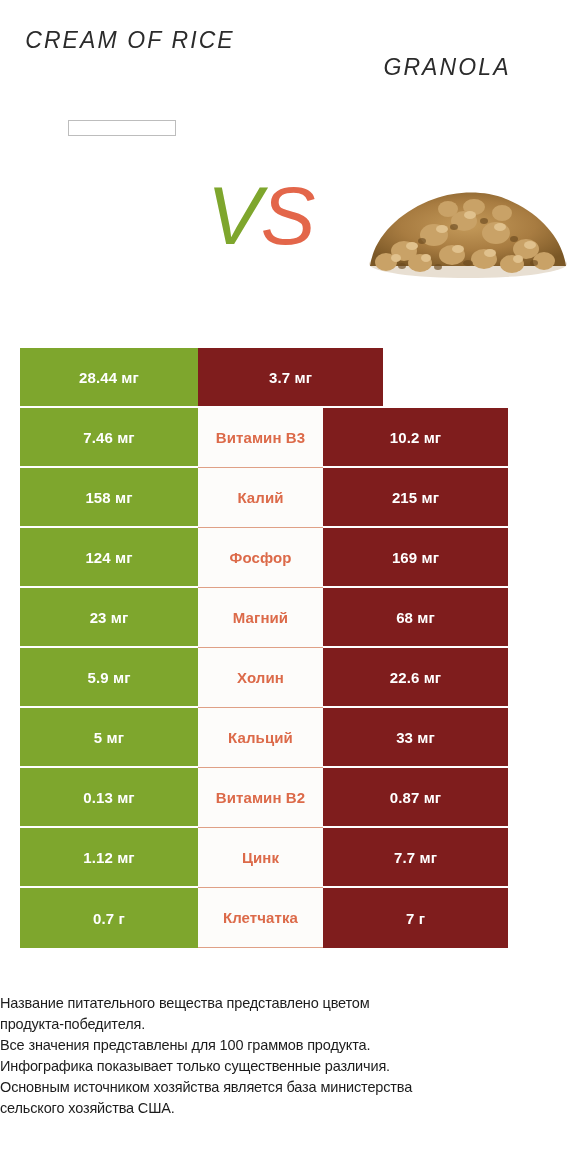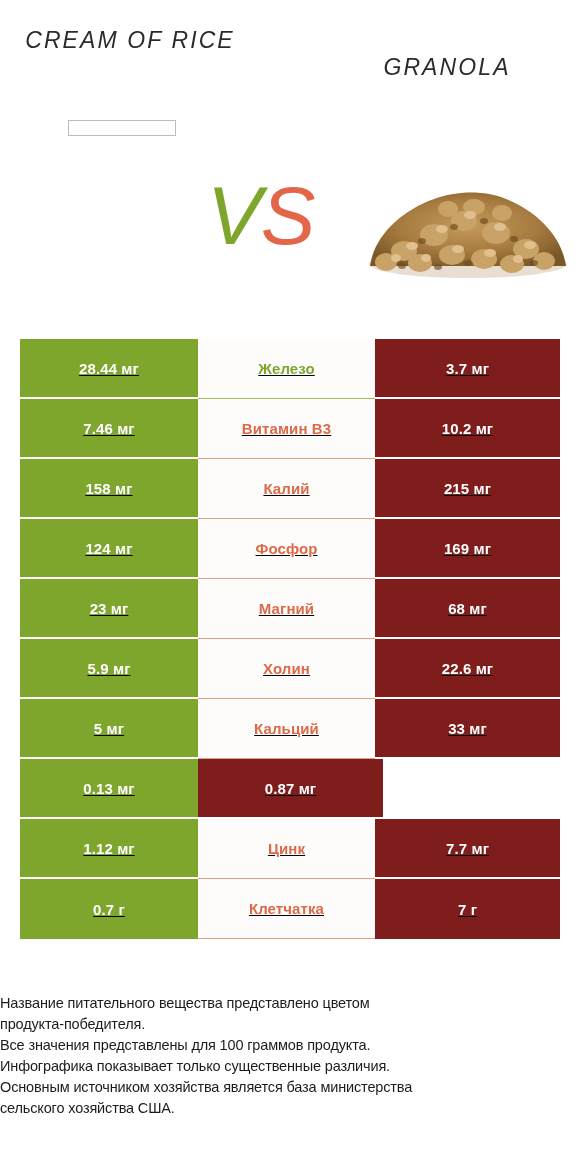--- a/index.html
+++ b/index.html
@@ -76,23 +76,22 @@
     width: 224px;
     height: 118px;
     overflow: hidden;
   }
   .granola-svg { display: block; }
 
   
   .table {
     position: absolute;
     left: 20px;
-    top: 339px;
-    width: 540px;
-    text-decoration: underline;
+    top: 348px;
+    width: 488px;
   }
   .row {
     display: flex;
     height: 60px;
     align-items: stretch;
   }
   .cell {
     display: flex;
     align-items: center;
     justify-content: center;
@@ -211,21 +210,20 @@
         <ellipse cx="178" cy="100" rx="4" ry="3"></ellipse>
           <ellipse cx="46" cy="103" rx="4" ry="3"></ellipse>
       </g>
     </svg>
   </div>
 </div>
 
 <div class="table">
     <div class="row">
       <div class="cell cell-left">28.44 мг</div>
-      <div class="cell cell-mid win-left">Железо</div>
       <div class="cell cell-right">3.7 мг</div>
     </div>
     <div class="row">
       <div class="cell cell-left">7.46 мг</div>
       <div class="cell cell-mid win-right">Витамин B3</div>
       <div class="cell cell-right">10.2 мг</div>
     </div>
     <div class="row">
       <div class="cell cell-left">158 мг</div>
       <div class="cell cell-mid win-right">Калий</div>
@@ -246,20 +244,21 @@
       <div class="cell cell-mid win-right">Холин</div>
       <div class="cell cell-right">22.6 мг</div>
     </div>
     <div class="row">
       <div class="cell cell-left">5 мг</div>
       <div class="cell cell-mid win-right">Кальций</div>
       <div class="cell cell-right">33 мг</div>
     </div>
     <div class="row">
       <div class="cell cell-left">0.13 мг</div>
+      <div class="cell cell-mid win-right">Витамин B2</div>
       <div class="cell cell-right">0.87 мг</div>
     </div>
     <div class="row">
       <div class="cell cell-left">1.12 мг</div>
       <div class="cell cell-mid win-right">Цинк</div>
       <div class="cell cell-right">7.7 мг</div>
     </div>
     <div class="row">
       <div class="cell cell-left">0.7 г</div>
       <div class="cell cell-mid win-right">Клетчатка</div>

